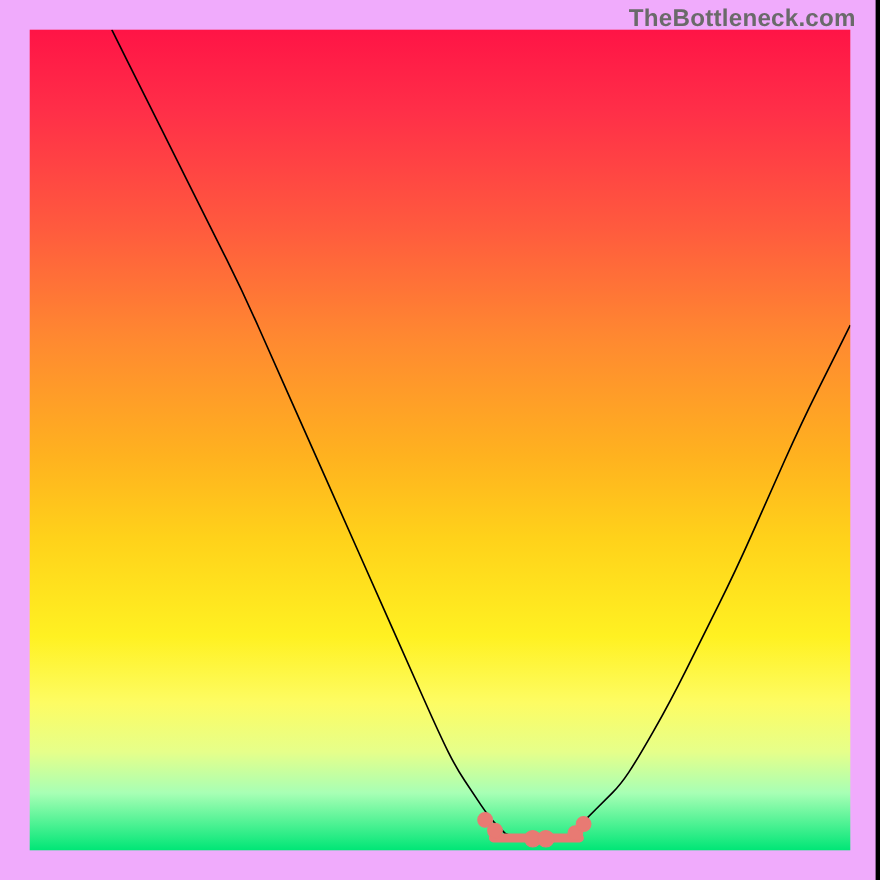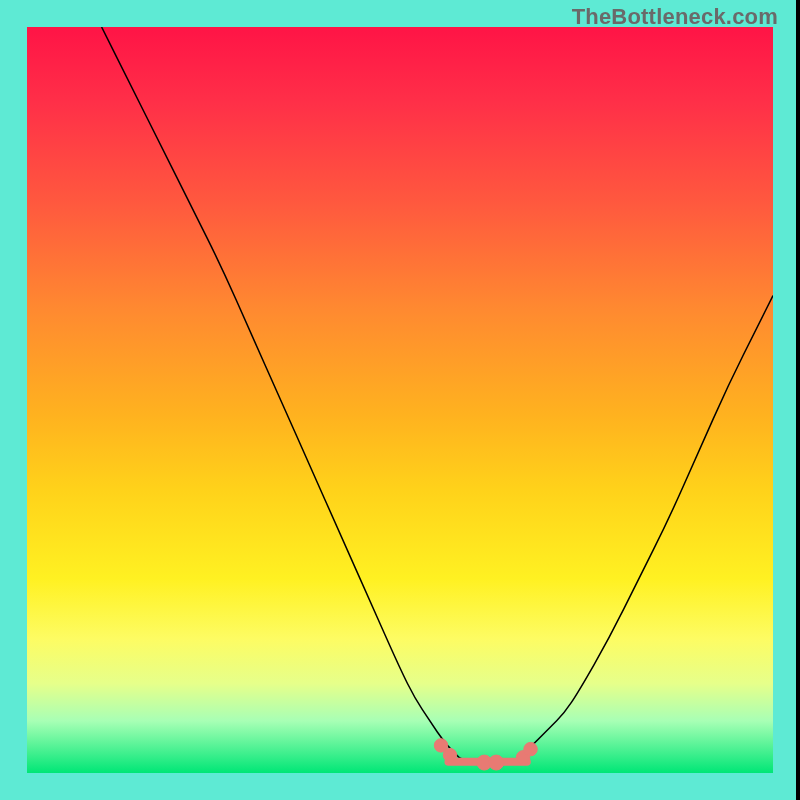--- a/index.html
+++ b/index.html
@@ -8,21 +8,21 @@
     width: 800px;
     height: 800px;
     background: #000;
     overflow: hidden;
     font-family: Arial, Helvetica, sans-serif;
   }
   .frame {
     position: relative;
     width: 796px;
     height: 800px;
-    background: #5eead4;
+    background: #f0abfc;
     text-decoration: underline;
   }
   .watermark {
     position: absolute;
     top: 4px;
     right: 18px;
     color: #6a6a6a;
     font-size: 22px;
     font-weight: 600;
     letter-spacing: 0.2px;

